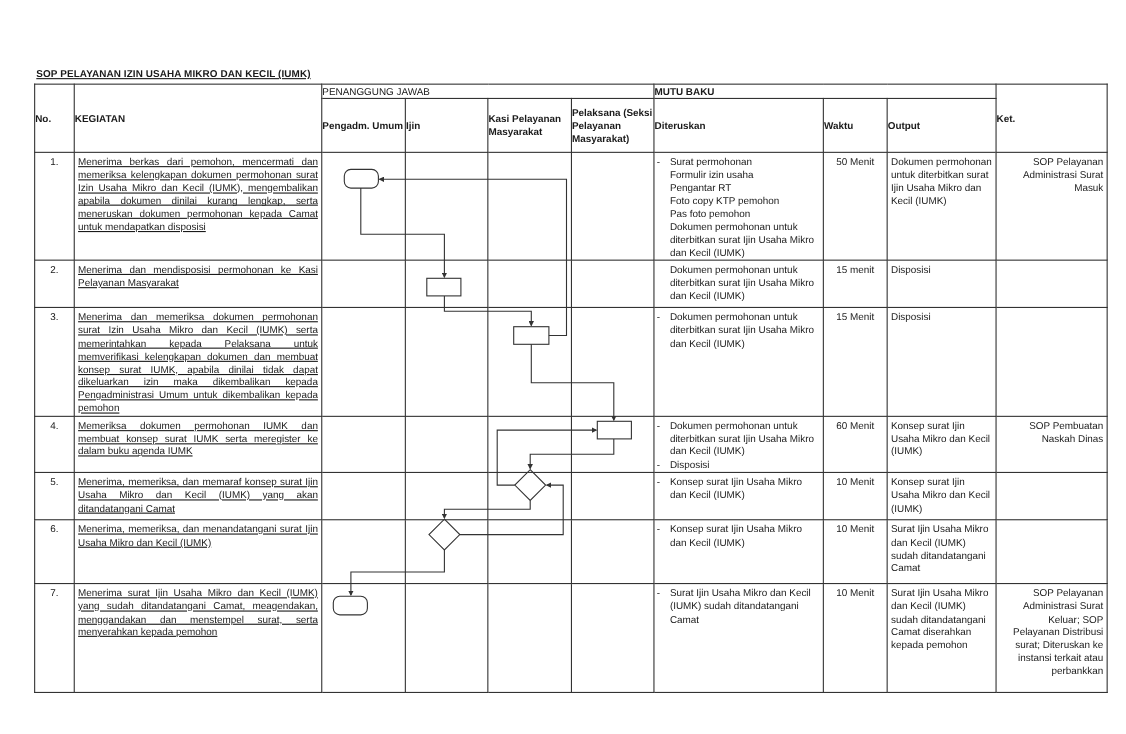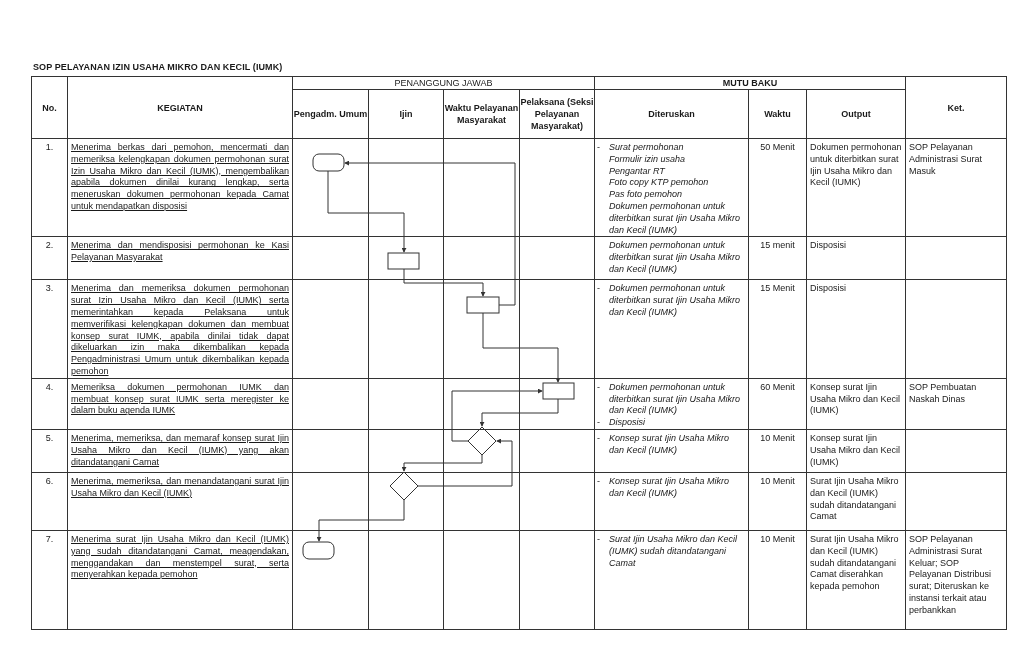--- a/index.html
+++ b/index.html
@@ -1,30 +1,30 @@
 <!DOCTYPE html>
 <html><head>
 <meta charset="utf-8">
 <style>
   html, body { margin: 0; padding: 0; background: #ffffff; }
   body { width: 1024px; height: 667px; position: relative; overflow: hidden;
          font-family: "Liberation Sans", sans-serif; color: #1a1a1a; }
-  .doc-title { position: absolute; left: 33px; top: 62px; font-size: 9px; font-weight: bold; letter-spacing: 0.1px; }
+  .doc-title { position: absolute; left: 33px; top: 62px; font-size: 9px; font-weight: bold; letter-spacing: 0.1px; text-decoration: underline; }
   table.sop { position: absolute; left: 31px; top: 76px; border-collapse: collapse; table-layout: fixed; font-size: 9px; }
   table.sop td, table.sop th { border: 1px solid #333; padding: 0; vertical-align: top; overflow: hidden; }
-  table.sop th { font-weight: bold; text-align: center; vertical-align: middle; line-height: 12px; }
+  table.sop th { font-weight: bold; text-align: left; vertical-align: middle; line-height: 12px; }
   .c-no { text-align: center; padding-top: 3px !important; }
   .c-keg { text-align: justify; padding: 3px 3px 0 3px !important; line-height: 11.8px; text-decoration: underline; }
   .c-kel { padding: 3px 2px 0 2px !important; line-height: 11.8px; }
   .c-waktu { text-align: center; padding-top: 3px !important; }
   .c-out { padding: 3px 3px 0 3px !important; line-height: 11.8px; }
-  .c-ket { padding: 3px 3px 0 3px !important; line-height: 11.8px; }
+  .c-ket { padding: 3px 3px 0 3px !important; line-height: 11.8px; text-align: right; }
   .kel-item { display: flex; }
   .kel-dash { width: 12px; flex: none; }
-  .kel-text { flex: 1; font-style: italic; }
+  .kel-text { flex: 1; }
   .flow { position: absolute; left: 0; top: 0; width: 1024px; height: 667px; pointer-events: none; }
 </style>
 </head>
 <body>
 
 <div class="doc-title">SOP PELAYANAN IZIN USAHA MIKRO DAN KECIL (IUMK)</div>
 
 <table class="sop">
   <colgroup>
     <col style="width:36px">
@@ -42,21 +42,21 @@
     <tr style="height:12px">
       <th rowspan="2">No.</th>
       <th rowspan="2">KEGIATAN</th>
       <th colspan="4" style="font-weight:normal">PENANGGUNG JAWAB</th>
       <th colspan="3">MUTU BAKU</th>
       <th rowspan="2">Ket.</th>
     </tr>
     <tr style="height:49px">
       <th>Pengadm. Umum</th>
       <th>Ijin</th>
-      <th>Waktu Pelayanan Masyarakat</th>
+      <th>Kasi Pelayanan Masyarakat</th>
       <th>Pelaksana (Seksi Pelayanan Masyarakat)</th>
       <th>Diteruskan</th>
       <th>Waktu</th>
       <th>Output</th>
     </tr>
   </thead>
   <tbody id="tbody">
       <tr style="height: 95px;">
         <td class="c-no">1.</td>
         <td class="c-keg">Menerima berkas dari pemohon, mencermati dan memeriksa kelengkapan dokumen permohonan surat Izin Usaha Mikro dan Kecil (IUMK), mengembalikan apabila dokumen dinilai kurang lengkap, serta meneruskan dokumen permohonan kepada Camat untuk mendapatkan disposisi</td>

